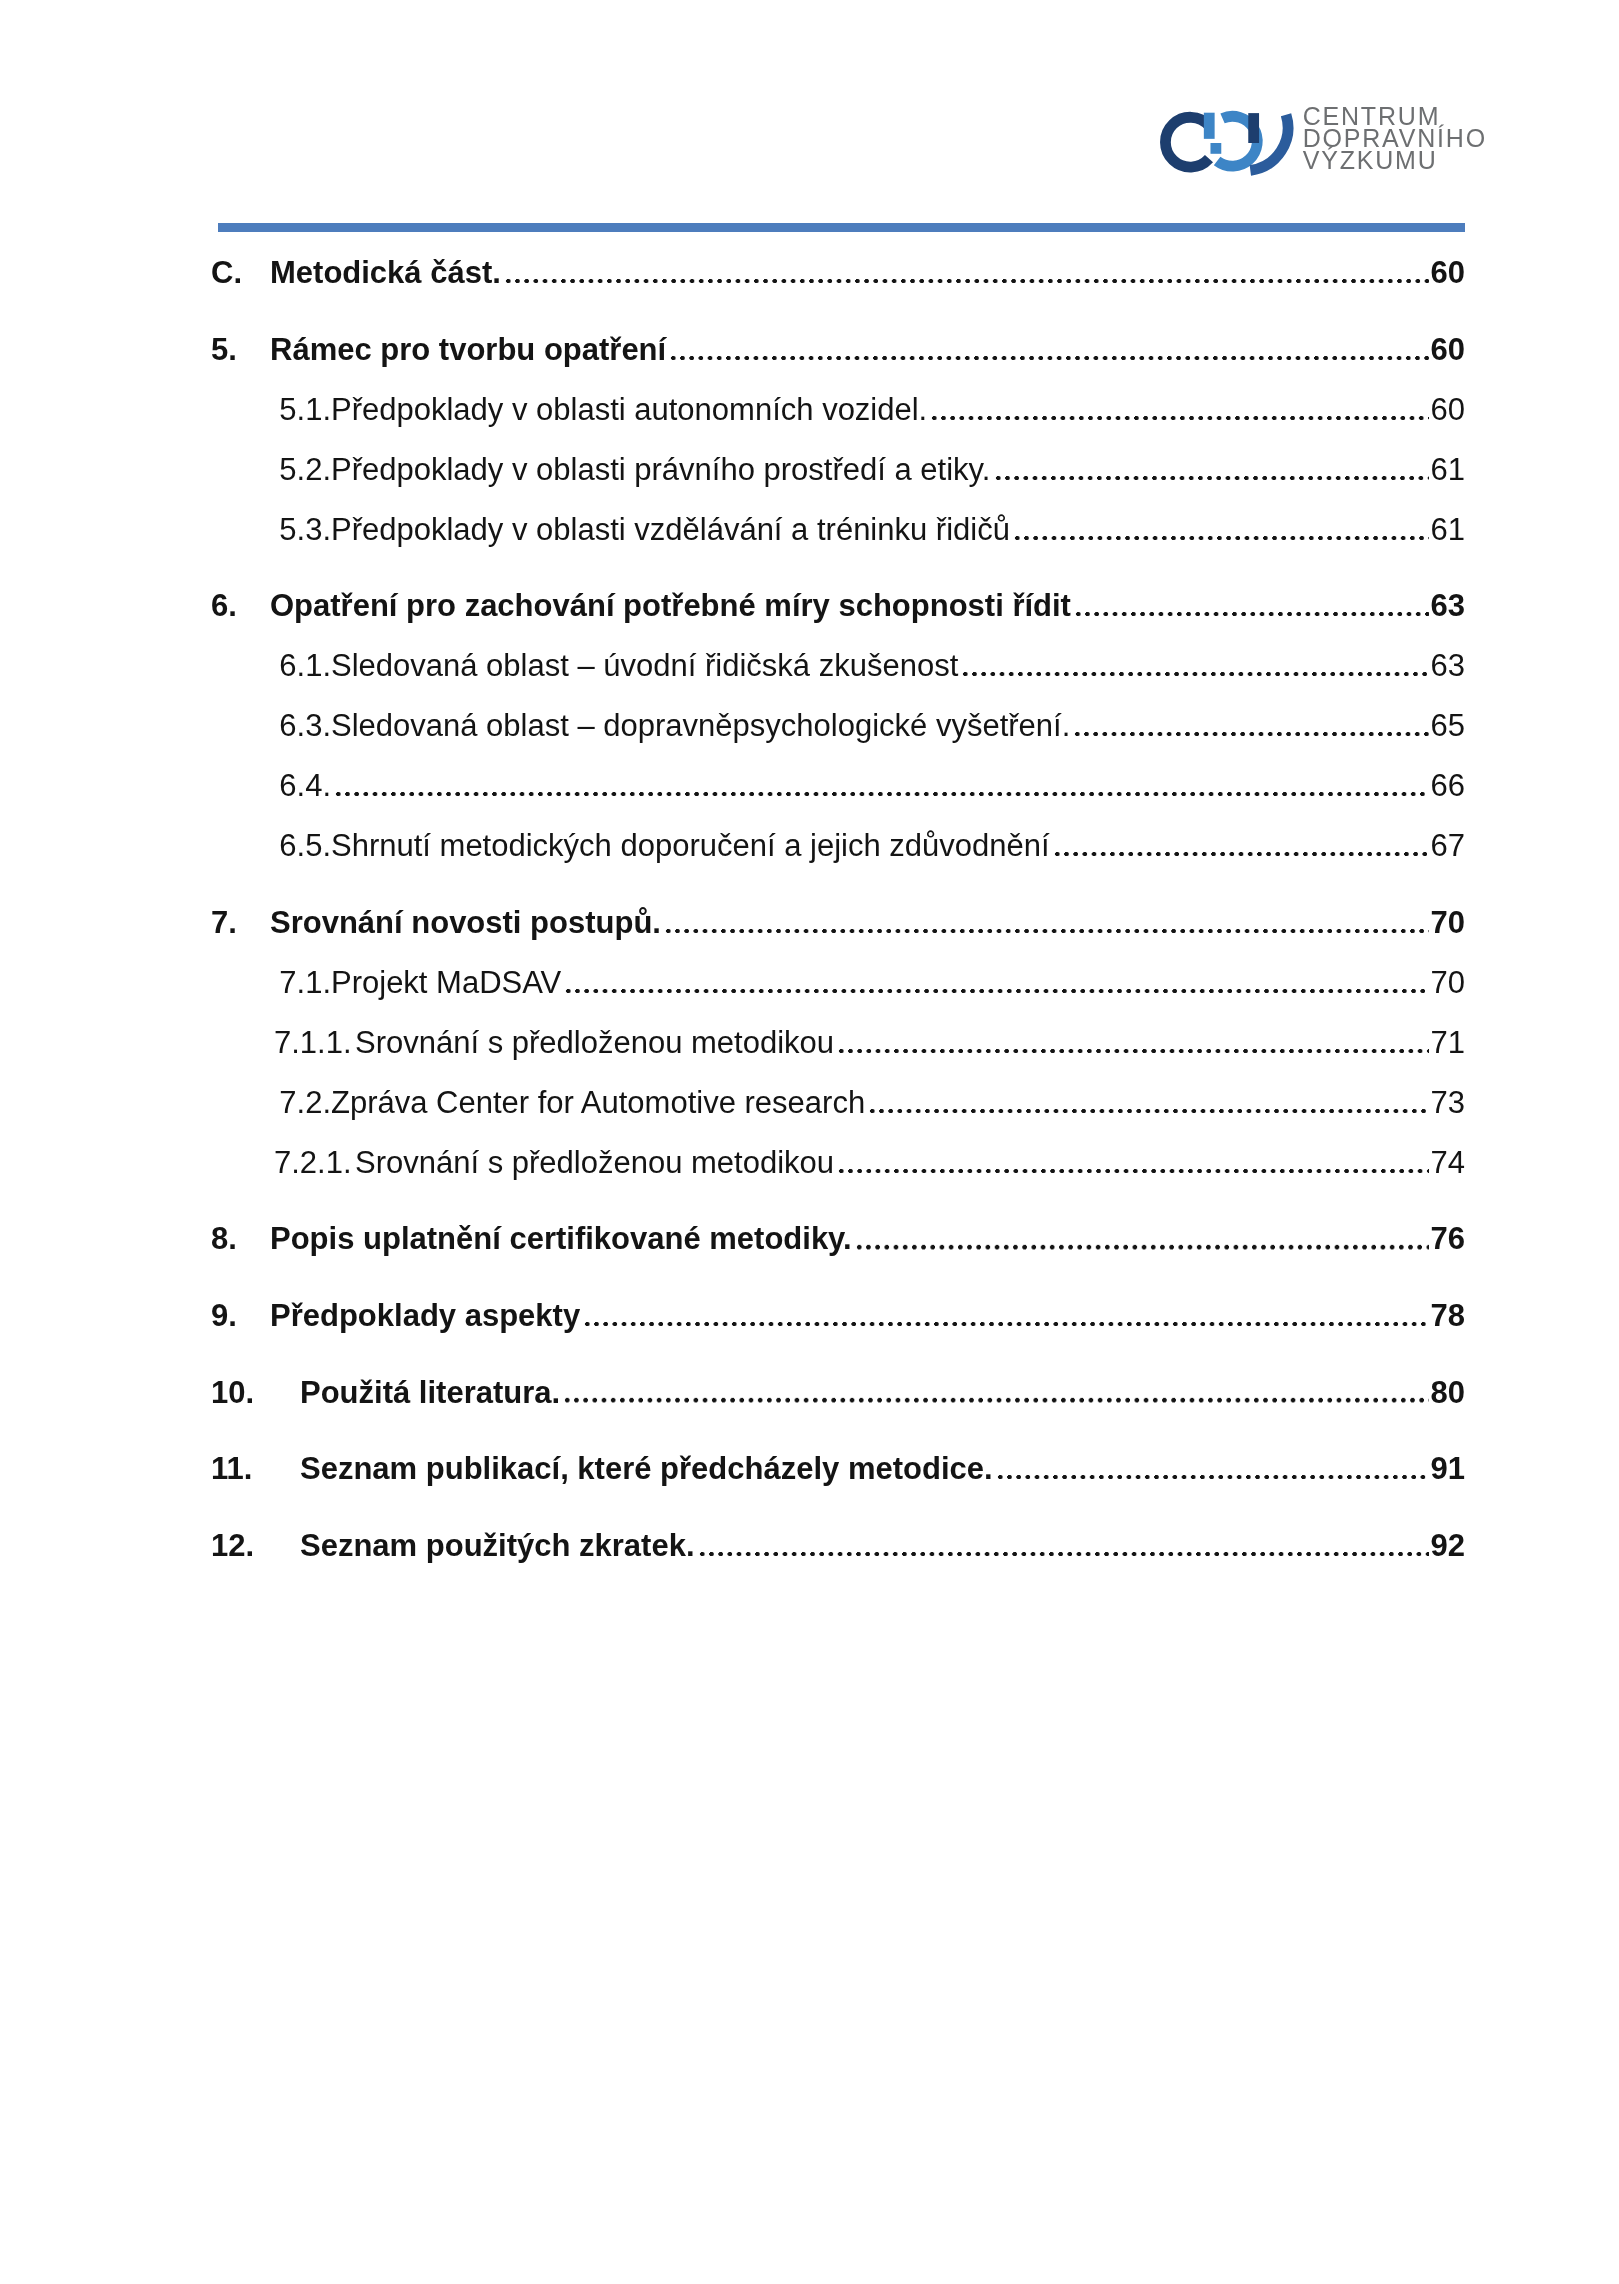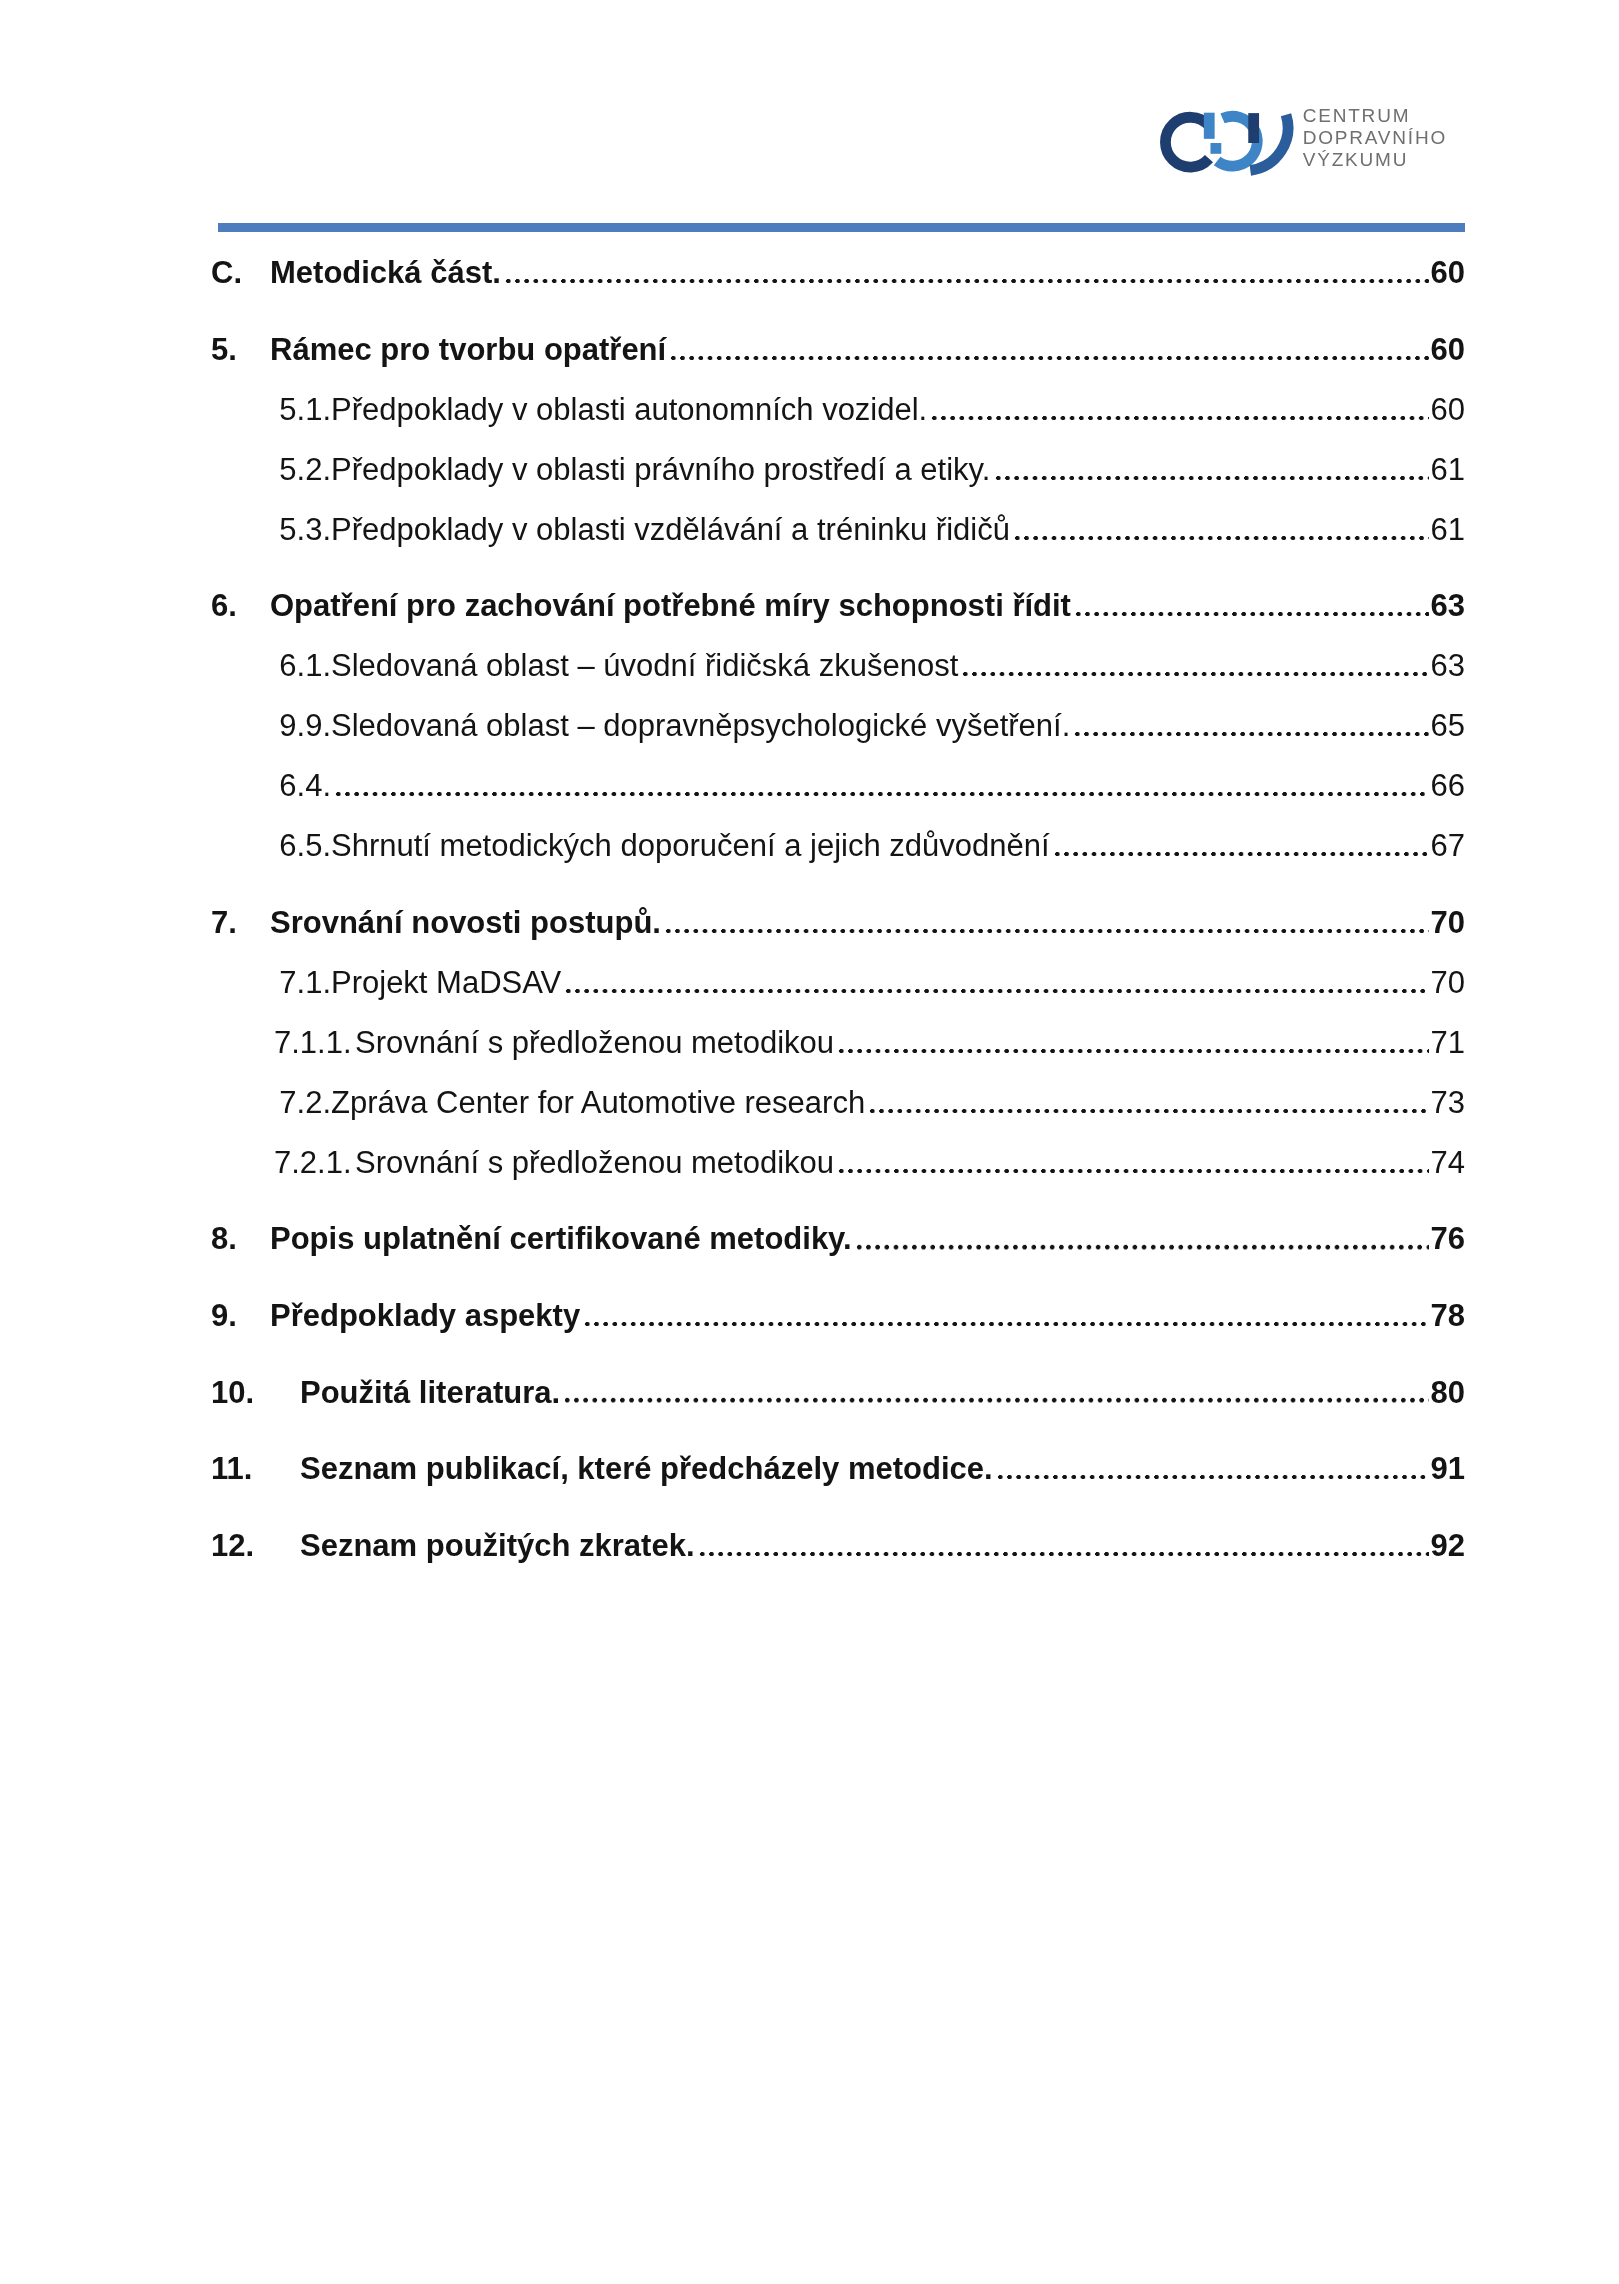--- a/index.html
+++ b/index.html
@@ -28,21 +28,21 @@
   .logo-mark{width:137px;height:80px;flex:none;}
   .logo-mark .stroke{fill:none;stroke-width:13;stroke-linecap:butt;}
   .logo-mark .c-arc{stroke:var(--logo_navy);}
   .logo-mark .d-part{stroke:var(--logo_light_blue);}
   .logo-mark .d-square{fill:var(--logo_light_blue);}
   .logo-mark .v-bar{stroke:var(--logo_navy);}
   .logo-mark .v-curve{stroke:var(--logo_mid_blue);}
   .logo-text{
     display:flex;flex-direction:column;
     margin-top:1.7px;
-    font-size:19px;line-height:22px;letter-spacing:1.8px;
+    font-size:25px;line-height:22px;letter-spacing:1.8px;
     color:var(--logo_text_gray);
     white-space:nowrap;
   }
 
   
   .header-rule{
     position:absolute;left:218px;top:223px;
     width:1247px;height:9.2px;
     background:var(--rule_blue);
   }
@@ -146,21 +146,21 @@
       <span class="dot-leader"></span>
       <span class="toc-page">63</span>
     </div>
       <div class="toc-row l2">
       <span class="toc-num">6.1.</span>
       <span class="toc-title">Sledovaná oblast – úvodní řidičská zkušenost</span>
       <span class="dot-leader"></span>
       <span class="toc-page">63</span>
     </div>
       <div class="toc-row l2">
-      <span class="toc-num">9.9.</span>
+      <span class="toc-num">6.3.</span>
       <span class="toc-title">Sledovaná oblast – dopravněpsychologické vyšetření.</span>
       <span class="dot-leader"></span>
       <span class="toc-page">65</span>
     </div>
       <div class="toc-row l2">
       <span class="toc-num">6.4.</span>
       <span class="dot-leader"></span>
       <span class="toc-page">66</span>
     </div>
       <div class="toc-row l2">

